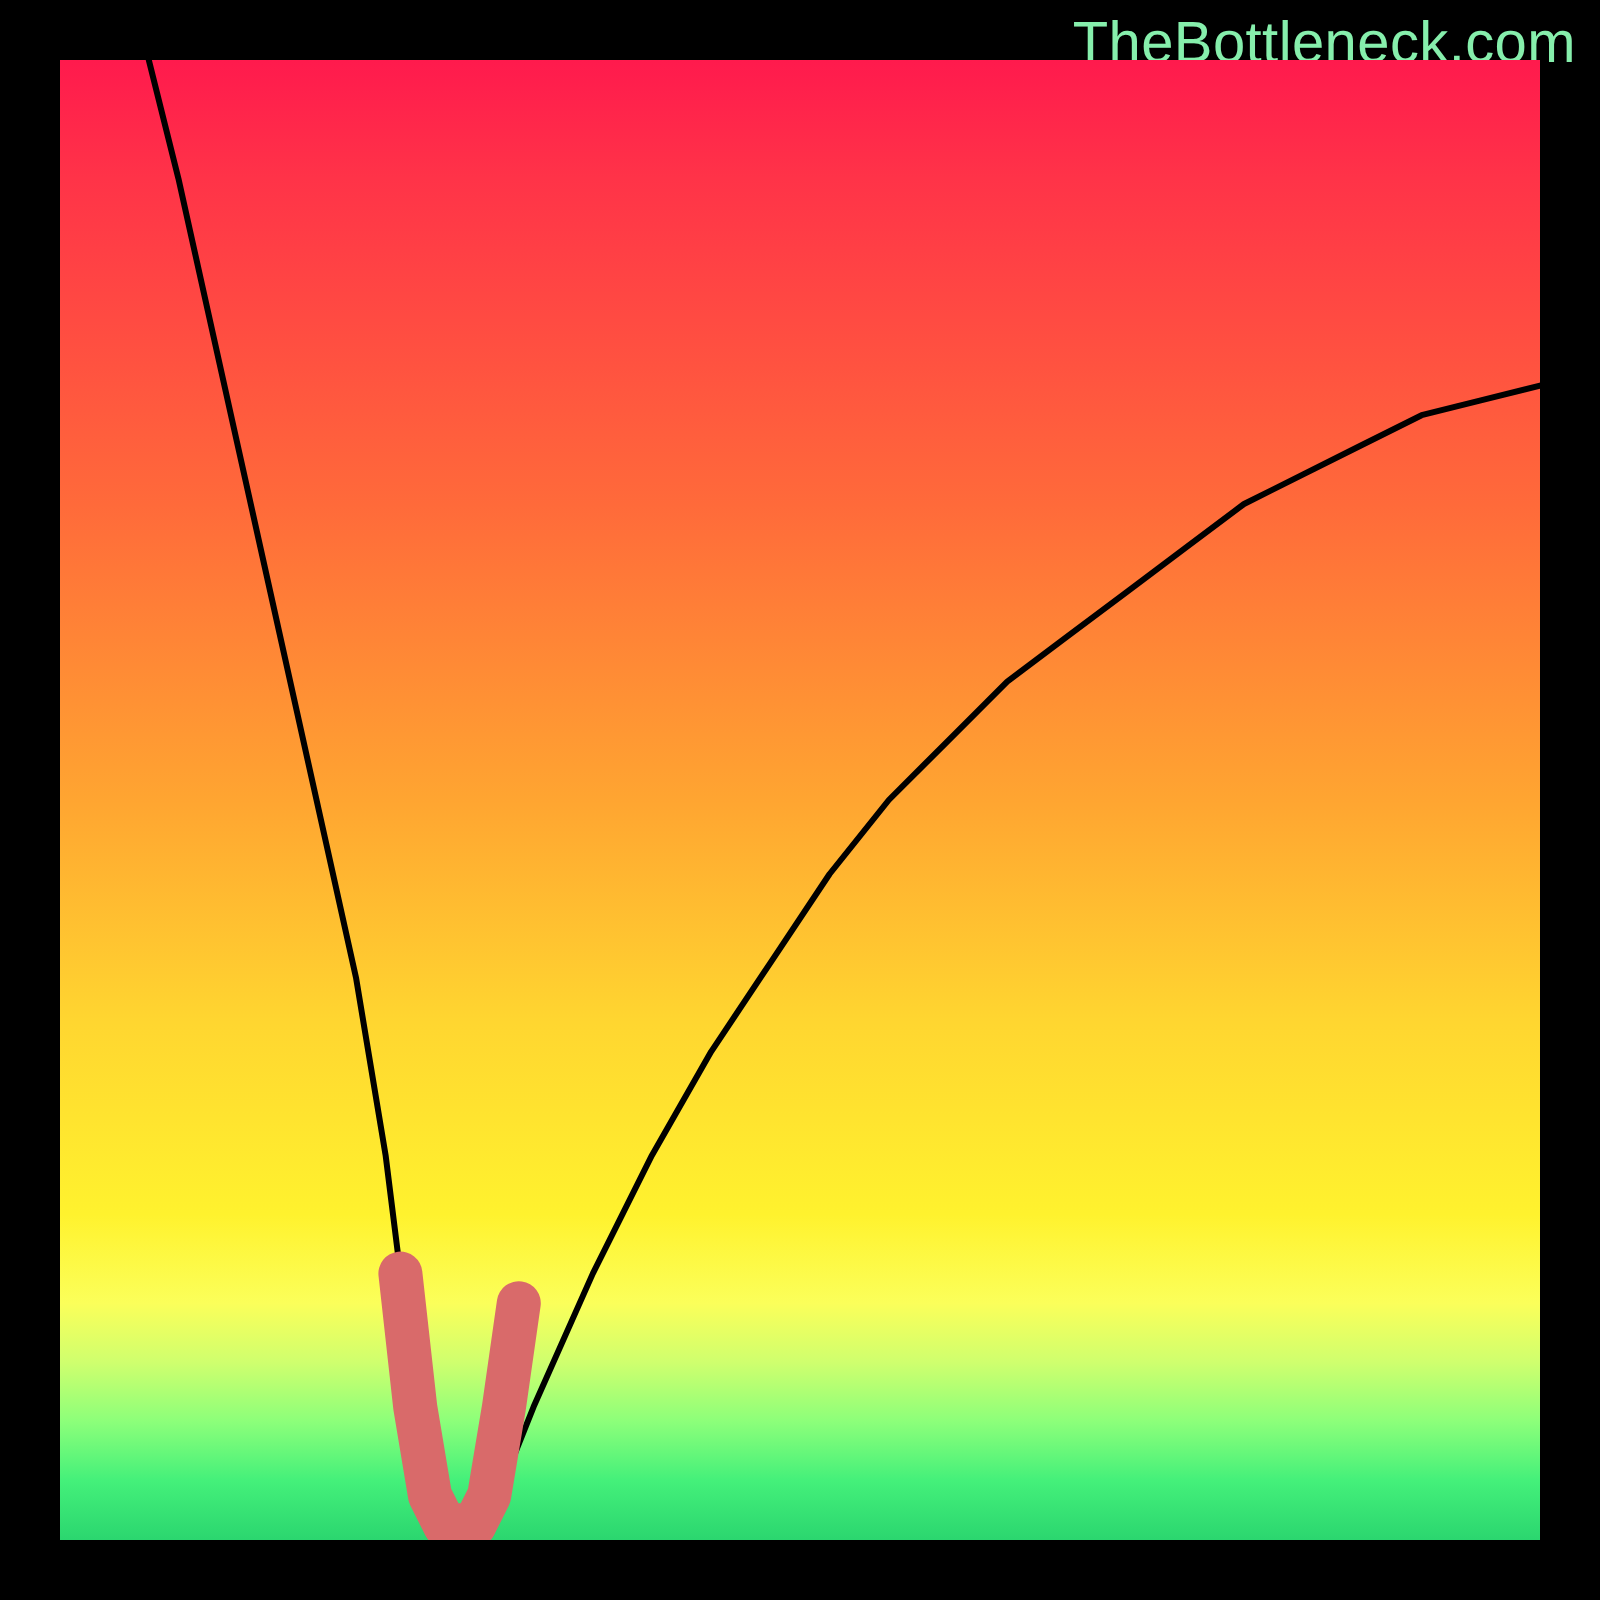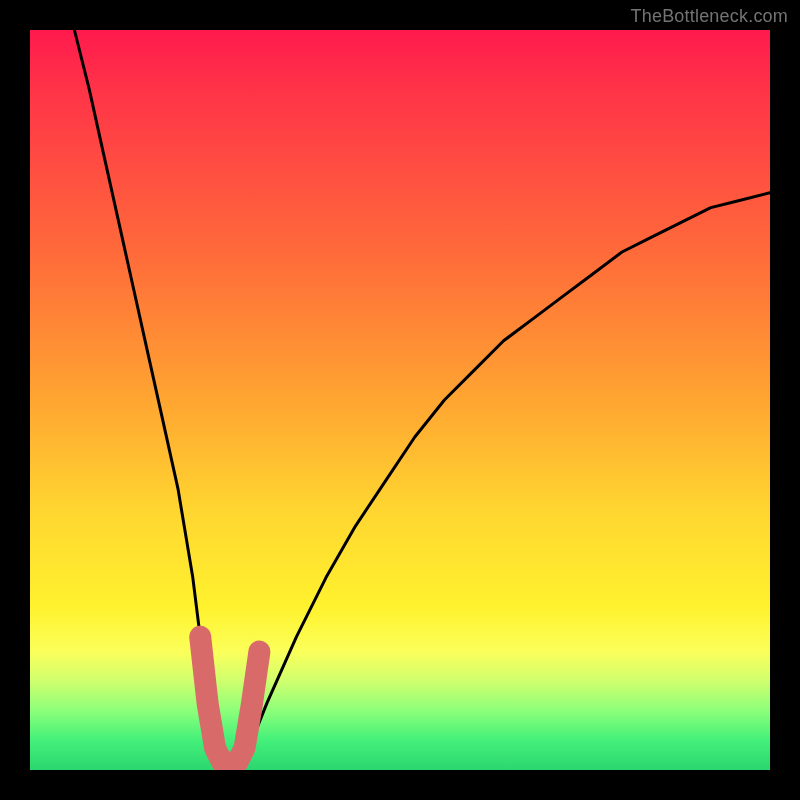--- a/index.html
+++ b/index.html
@@ -32,22 +32,22 @@
       #8cff7a 92%,
       #44f07a 96%,
       #2bd66f 100%
     );
   }
 
   .watermark {
     position: absolute;
     top: 6px;
     right: 12px;
-    color: #737373;
-    font-size: 18px;
+    color: #86efac;
+    font-size: 29px;
     letter-spacing: 0.2px;
     font-weight: 500;
   }
 
   svg.curve {
     position: absolute;
     inset: 0;
     width: 740px;
     height: 740px;
   }

